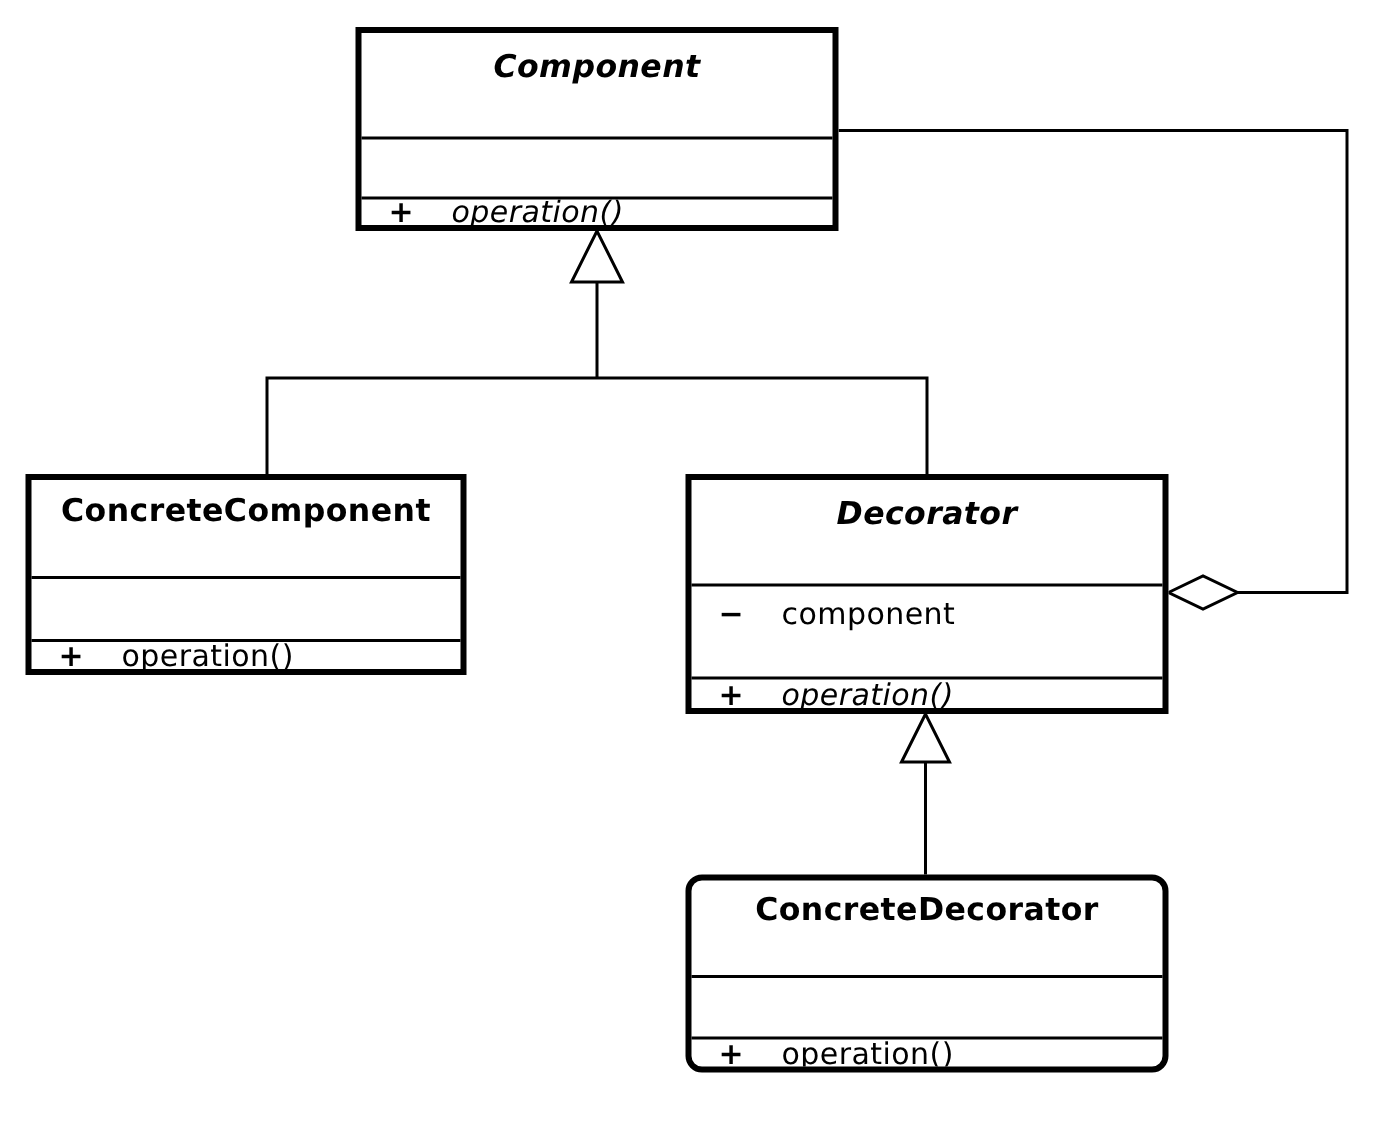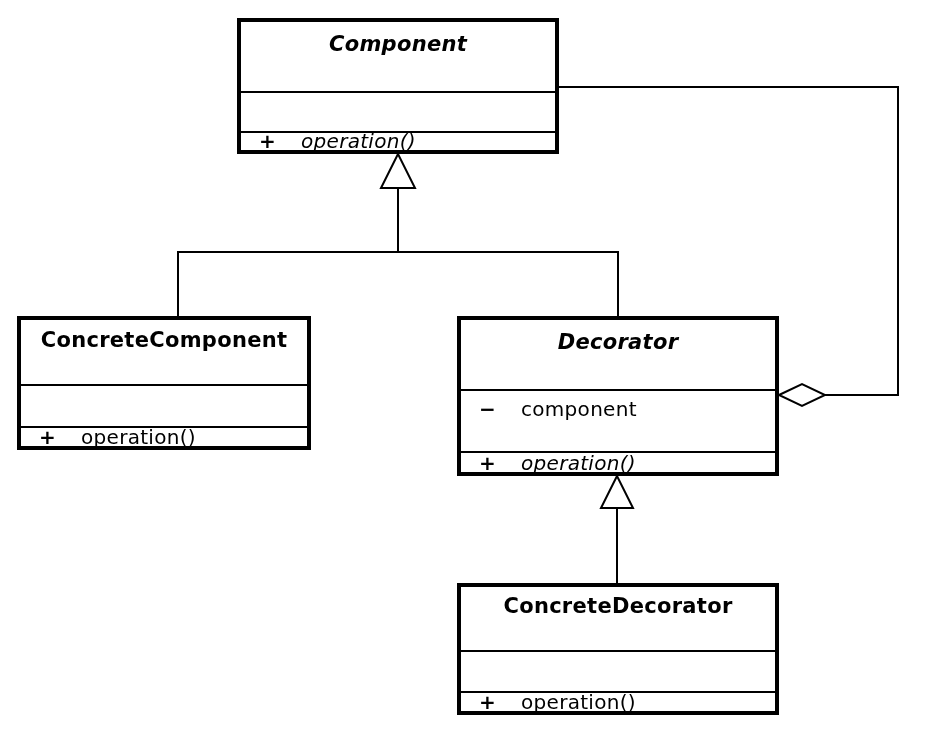--- a/index.html
+++ b/index.html
@@ -123,21 +123,21 @@
       </div>
     </div>
     <div class="compartment sep methods-compartment">
       <div class="member-row">
         <span class="vis">+</span>
         <span class="member-label italic">operation()</span>
       </div>
     </div>
   </div>
 
-  <div class="uml-class" style="left:457px; top:583px; width:322px; height:132px;">
+  <div class="uml-class" style="left:457px; top:583px; width:322px; height:132px;border-radius:11px;">
     <div class="compartment title-compartment" style="height:51px;">
       <span>ConcreteDecorator</span>
     </div>
     <div class="compartment sep" style="height:22px;"></div>
     <div class="compartment sep methods-compartment">
       <div class="member-row">
         <span class="vis">+</span>
         <span class="member-label">operation()</span>
       </div>
     </div>

